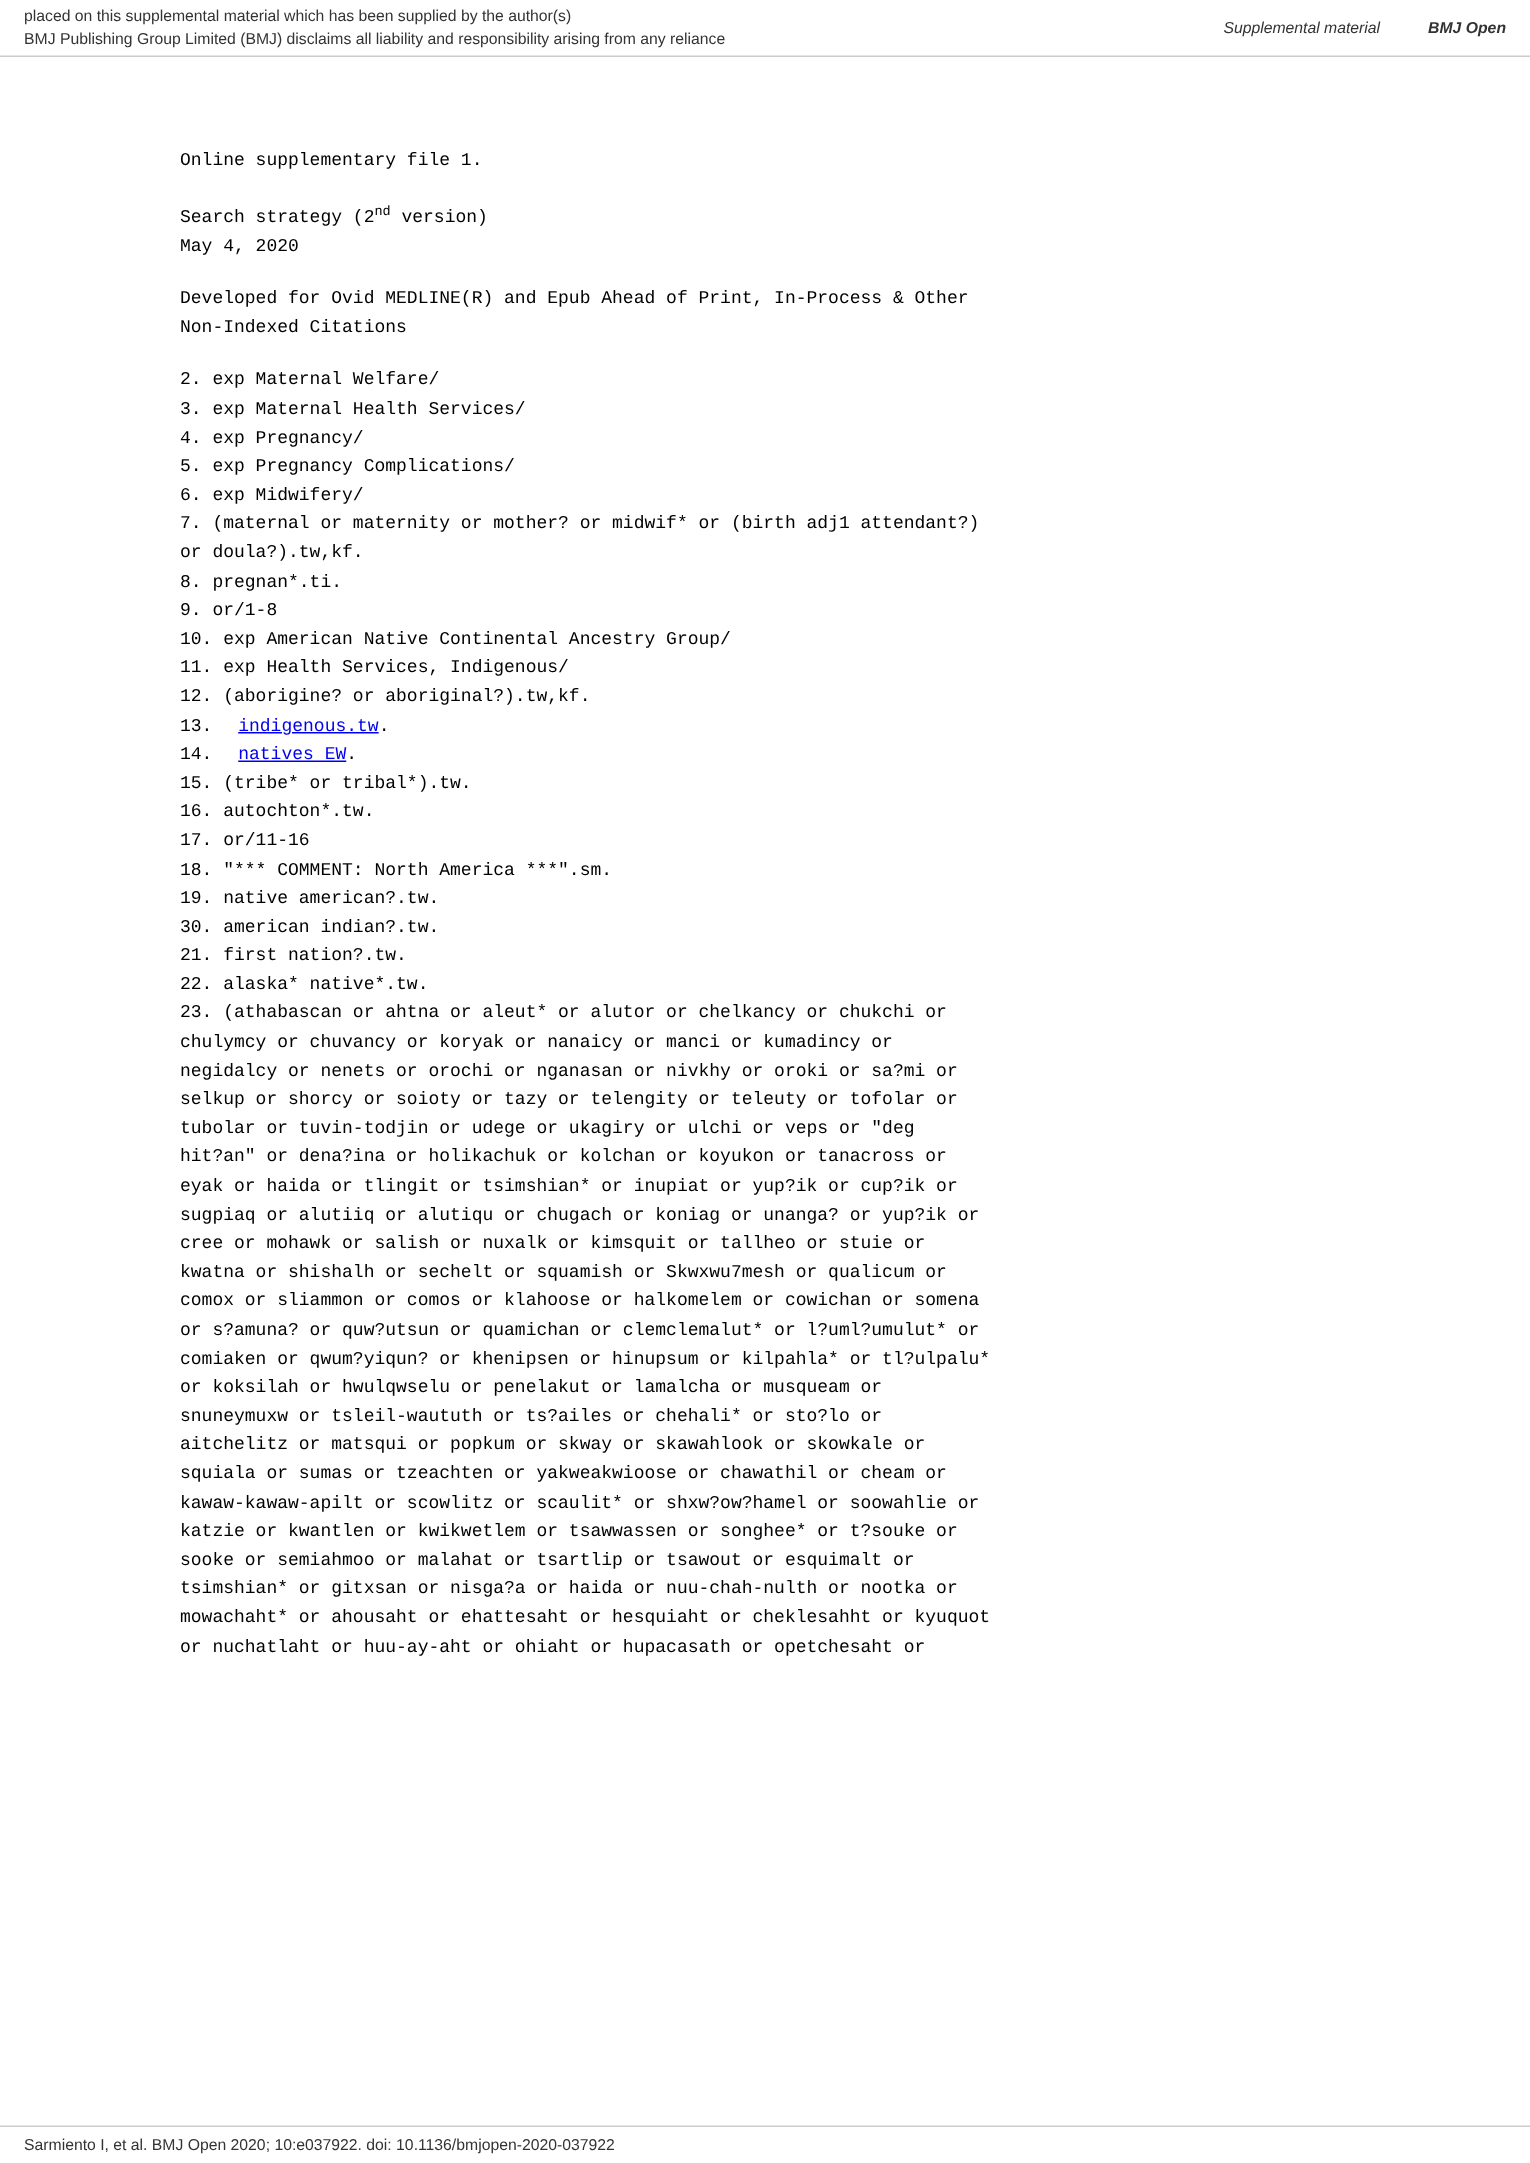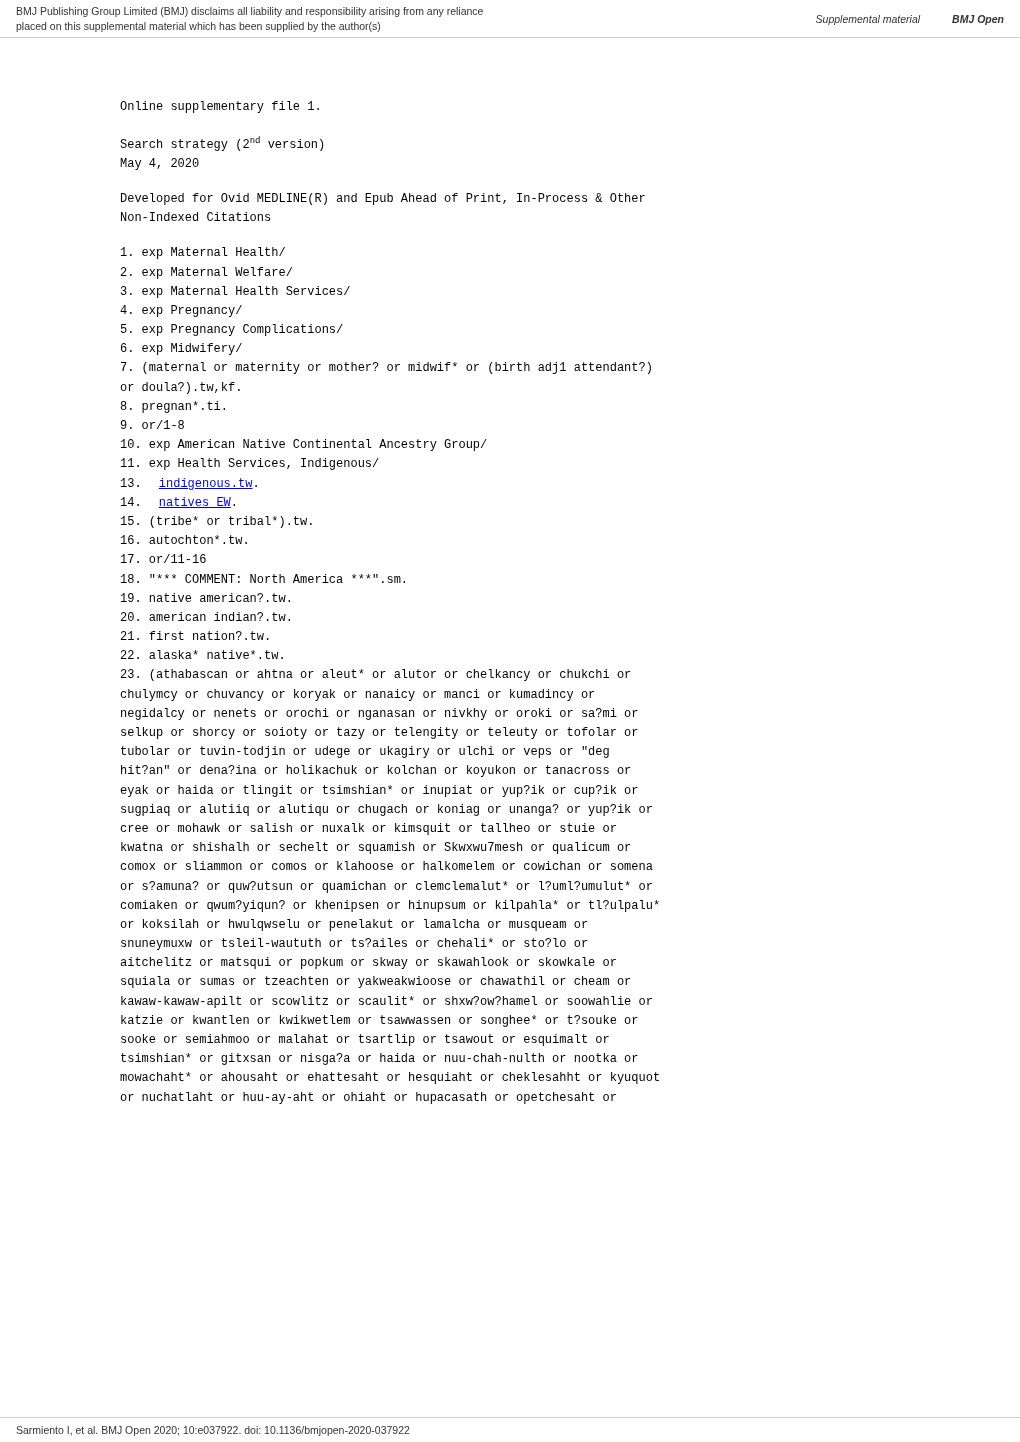--- a/index.html
+++ b/index.html
@@ -68,22 +68,22 @@
       font-family: Arial, sans-serif;
       font-size: 10.5px;
       color: #333;
     }
   </style>
 </head>
 <body>
 
 <div class="page-header">
   <div class="header-left">
+    <div>placed on this supplemental material which has been supplied by the author(s)</div>
     <div>BMJ Publishing Group Limited (BMJ) disclaims all liability and responsibility arising from any reliance</div>
-    <div>placed on this supplemental material which has been supplied by the author(s)</div>
   </div>
   <div style="display:flex; align-items:center; gap: 32px;">
     <div style="font-style:italic; font-size:10.5px; font-family:Arial,sans-serif;">Supplemental material</div>
     <div style="font-weight:bold; font-style:italic; font-size:10.5px; font-family:Arial,sans-serif;">BMJ Open</div>
   </div>
 </div>
 
 <div class="main-content">
 
   <div class="section">
@@ -95,40 +95,40 @@
     <div class="mono-text">May 4, 2020</div>
   </div>
 
   <div class="section">
     <div class="mono-text">Developed for Ovid MEDLINE(R) and Epub Ahead of Print, In-Process &amp; Other
 Non-Indexed Citations</div>
   </div>
 
 
   <div class="section">
-    <div class="mono-text">1. exp Maternal Health/</div>
     <div class="mono-text">2. exp Maternal Welfare/</div>
     <div class="mono-text">3. exp Maternal Health Services/</div>
     <div class="mono-text">4. exp Pregnancy/</div>
     <div class="mono-text">5. exp Pregnancy Complications/</div>
     <div class="mono-text">6. exp Midwifery/</div>
     <div class="mono-text">7. (maternal or maternity or mother? or midwif* or (birth adj1 attendant?)
 or doula?).tw,kf.</div>
     <div class="mono-text">8. pregnan*.ti.</div>
     <div class="mono-text">9. or/1-8</div>
     <div class="mono-text">10. exp American Native Continental Ancestry Group/</div>
     <div class="mono-text">11. exp Health Services, Indigenous/</div>
+    <div class="mono-text">12. (aborigine? or aboriginal?).tw,kf.</div>
     <div class="mono-text">13. <a href="#">indigenous.tw</a>.</div>
     <div class="mono-text">14. <a href="#">natives EW</a>.</div>
     <div class="mono-text">15. (tribe* or tribal*).tw.</div>
     <div class="mono-text">16. autochton*.tw.</div>
     <div class="mono-text">17. or/11-16</div>
     <div class="mono-text">18. "*** COMMENT: North America ***".sm.</div>
     <div class="mono-text">19. native american?.tw.</div>
-    <div class="mono-text">20. american indian?.tw.</div>
+    <div class="mono-text">30. american indian?.tw.</div>
     <div class="mono-text">21. first nation?.tw.</div>
     <div class="mono-text">22. alaska* native*.tw.</div>
     <div class="mono-text">23. (athabascan or ahtna or aleut* or alutor or chelkancy or chukchi or
 chulymcy or chuvancy or koryak or nanaicy or manci or kumadincy or
 negidalcy or nenets or orochi or nganasan or nivkhy or oroki or sa?mi or
 selkup or shorcy or soioty or tazy or telengity or teleuty or tofolar or
 tubolar or tuvin-todjin or udege or ukagiry or ulchi or veps or "deg
 hit?an" or dena?ina or holikachuk or kolchan or koyukon or tanacross or
 eyak or haida or tlingit or tsimshian* or inupiat or yup?ik or cup?ik or
 sugpiaq or alutiiq or alutiqu or chugach or koniag or unanga? or yup?ik or

